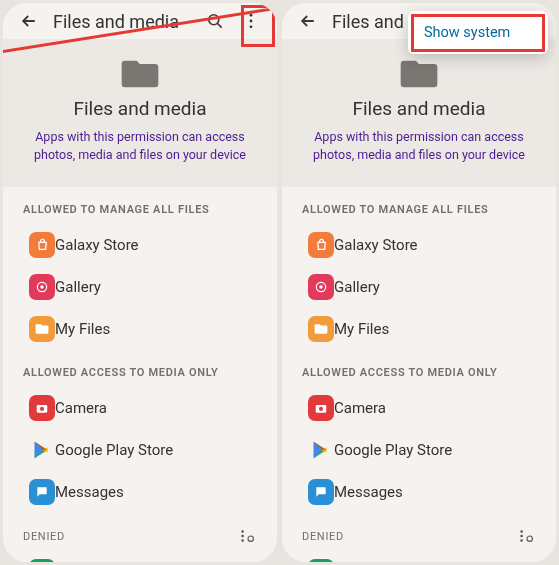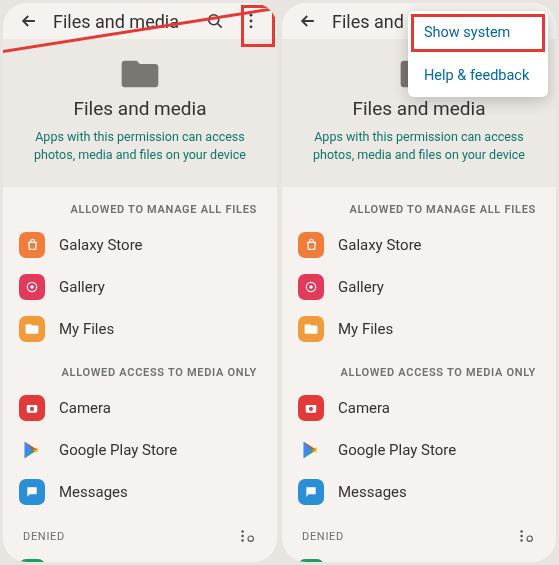--- a/index.html
+++ b/index.html
@@ -61,39 +61,38 @@
       color: #7a7672;
     }
     .hero-title {
       font-size: 19px;
       font-weight: 400;
       color: #333;
       margin-bottom: 8px;
     }
     .hero-desc {
       font-size: 12.5px;
-      color: #0f766e;
+      color: #4c1d95;
       line-height: 1.4;
     }
     .section-header {
       font-size: 11px;
       letter-spacing: 0.7px;
       color: #6f6f6f;
       font-weight: 600;
       padding: 16px 20px 8px;
       background: #f5f2ef;
-      text-align: right;
     }
     .app-row {
       display: flex;
       align-items: center;
       padding: 8px 16px;
-      gap: 14px;
       background: #f5f2ef;
       cursor: pointer;
+      margin-left: 10px;
     }
     .app-icon {
       width: 26px;
       height: 26px;
       border-radius: 7px;
       flex-shrink: 0;
       display: flex;
       align-items: center;
       justify-content: center;
       font-size: 14px;
@@ -275,21 +274,20 @@
       <svg width="20" height="20" viewBox="0 0 24 24" fill="none" stroke="currentColor" stroke-width="2.2">
           <path d="M19 12H5M11 18l-6-6 6-6"></path>
         </svg>
     </div>
     <div class="toolbar-title">Files and media</div>
   </div>
 
   <div class="menu">
     <div class="highlight-red" style="top:3px;left:3px;right:3px;height:38px;"></div>
     <div class="menu-item">Show system</div>
-    <div class="menu-item">Help &amp; feedback</div>
   </div>
 
   <div class="hero">
     <div class="folder-icon">
       <svg width="40" height="34" viewBox="0 0 24 20" fill="currentColor">
           <path d="M10 2H3a2 2 0 00-2 2v12a2 2 0 002 2h18a2 2 0 002-2V6a2 2 0 00-2-2h-9l-2-2z"></path>
         </svg>
     </div>
     <div class="hero-title">Files and media</div>
     <div class="hero-desc">Apps with this permission can access photos, media and files on your device</div>

